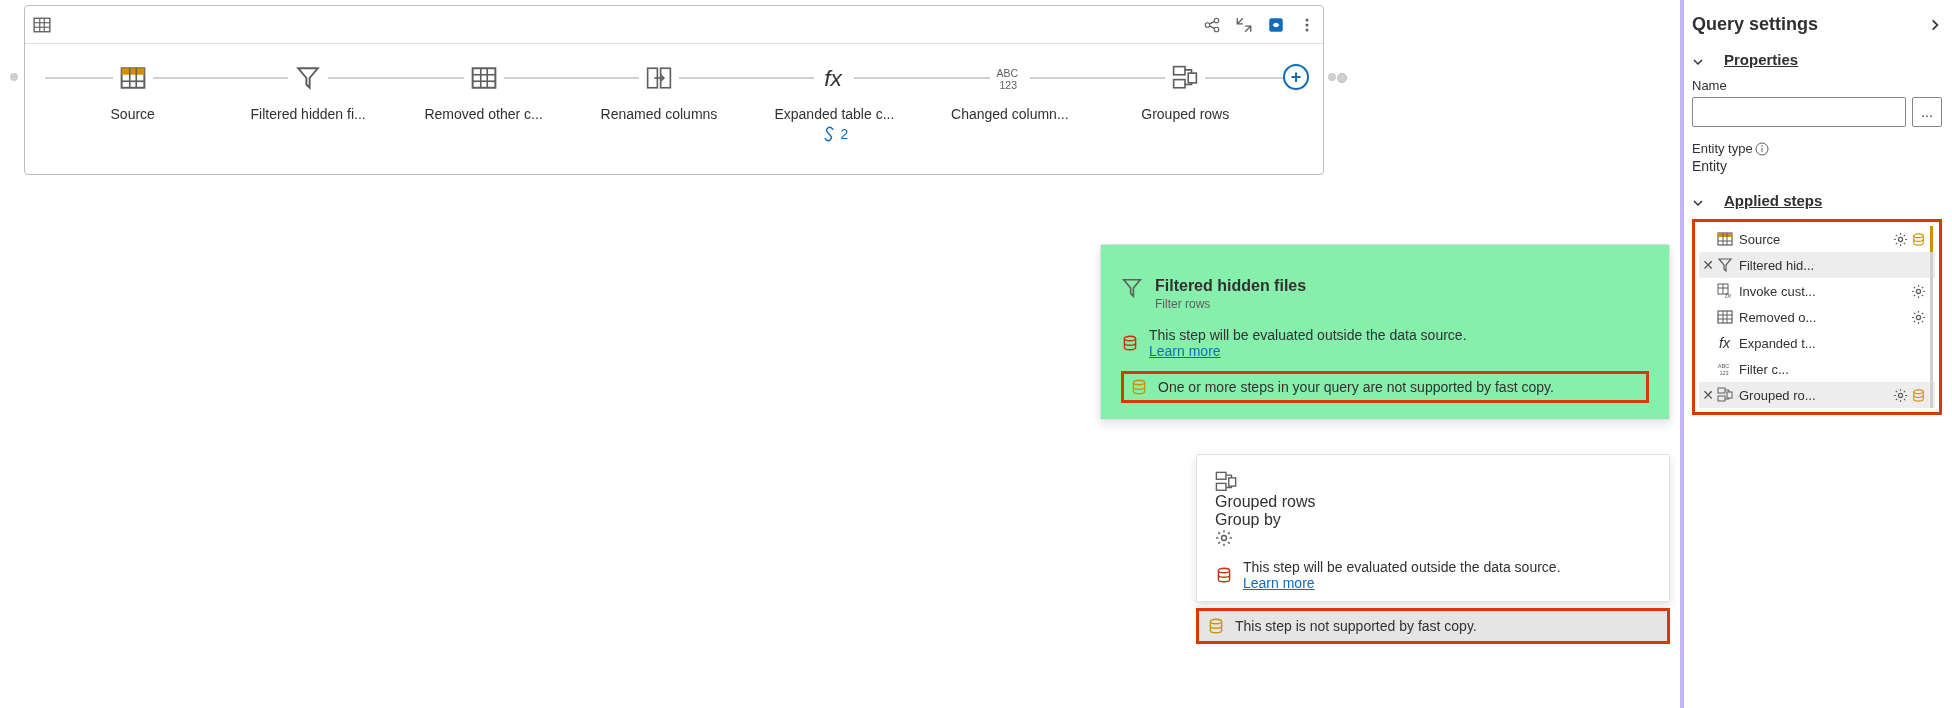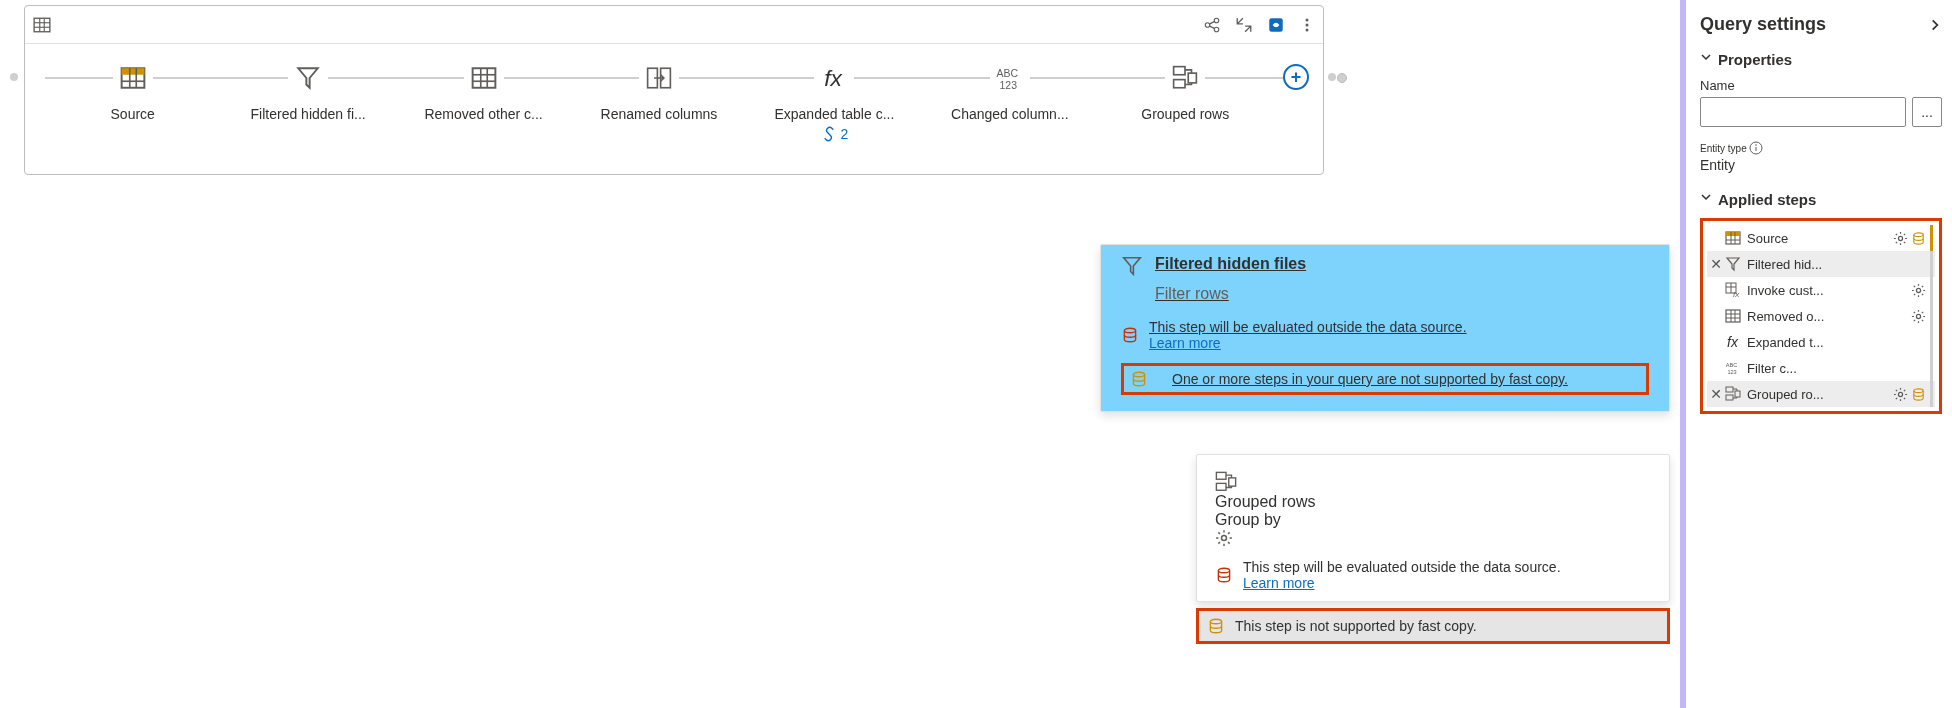--- a/index.html
+++ b/index.html
@@ -20,39 +20,39 @@
     .pipe-line { position: absolute; top: 33px; left: 20px; right: 20px; height: 2px; background: #cfcfcf; }
     .steps-row { position: absolute; top: 0; left: 20px; right: 20px; display: flex; }
     .step { flex: 1 1 0; display: flex; flex-direction: column; align-items: center; padding-top: 14px; position: relative; }
     .step-icon-box { width: 40px; height: 40px; background: #fff; display: flex; align-items: center; justify-content: center; }
     .step-label { margin-top: 8px; font-size: 14px; color: #323130; white-space: nowrap; max-width: 150px; overflow: hidden; text-overflow: ellipsis; text-align: center; }
     .step-badge { margin-top: 4px; font-size: 14px; color: #0f6cbd; display: flex; align-items: center; gap: 4px; }
     .add-btn { width: 26px; height: 26px; border-radius: 50%; background: #fff; border: 2px solid #0f6cbd; color: #0f6cbd; display: flex; align-items: center; justify-content: center; font-size: 18px; font-weight: 600; position: absolute; top: 20px; right: -6px; }
     .end-dot { position: absolute; top: 29px; right: -44px; width: 10px; height: 10px; border-radius:50%; background:#cfcfcf; border:1px solid #bbb; }
     
     
-    .tooltip { position: absolute; width: 570px; background: #7dd3fc; border: 1px solid #e1e1e1; box-shadow: 0 4px 10px rgba(0,0,0,.12); border-radius: 2px; padding: 10px 20px 16px 20px; text-decoration: underline; }
+    .tooltip { position: absolute; width: 570px; background: #86efac; border: 1px solid #e1e1e1; box-shadow: 0 4px 10px rgba(0,0,0,.12); border-radius: 2px; padding: 32px 20px 16px 20px; }
     .tooltip .tt-head { display: flex; align-items: flex-start; gap: 12px; margin-bottom: 16px; }
     .tooltip .tt-title { font-weight: 600; font-size: 16px; }
-    .tooltip .tt-sub { font-size: 16px; color: #605e5c; margin-top: 12px; }
+    .tooltip .tt-sub { font-size: 12px; color: #605e5c; margin-top: 2px; }
     .tt-row { display: flex; gap: 10px; font-size: 14px; color: #323130; margin-top: 2px; align-items:center; }
     .tt-link { color: #0f6cbd; text-decoration: underline; cursor: pointer; }
-    .tt-warn-area { margin-top: 12px; border: 3px solid #d83b01; padding: 4px 6px; display:flex; gap:24px; align-items:center; font-size:14px; }
+    .tt-warn-area { margin-top: 12px; border: 3px solid #d83b01; padding: 4px 6px; display:flex; gap:10px; align-items:center; font-size:14px; }
     .tt1 { left: 1100px; top: 244px; }
     
     
-    .right-panel { position: absolute; right: 0; top: 0; bottom: 0; width: 272px; border-left: 6px solid #c4b5fd; background: #fff; padding: 14px 10px 0 14px; }
+    .right-panel { position: absolute; right: 0; top: 0; bottom: 0; width: 272px; border-left: 4px solid #c4b5fd; background: #fff; padding: 14px 10px 0 8px; }
     .panel-title-row { display:flex; align-items:center; margin-bottom:16px; }
     .panel-title-row h2 { font-size: 18px; font-weight:600; flex:1; }
-    .sec-head { display:flex; align-items:flex-start; gap:6px; font-size:15px; font-weight:600; margin-bottom:10px; cursor:pointer; }
+    .sec-head { display:flex; align-items:flex-end; gap:20px; font-size:15px; font-weight:600; margin-bottom:10px; cursor:pointer;text-decoration:underline; }
     .field-label { font-size:13px; margin-bottom:4px; }
     .name-input-row { display:flex; gap:6px; margin-bottom:14px; }
     .name-input { flex:1; height:30px; border:1px solid #8a8886; border-radius:2px; padding:0 8px; font-size:13px; }
     .more-btn { width:30px; height:30px; border:1px solid #8a8886; border-radius:2px; display:flex; align-items:center; justify-content:center; font-size:14px; cursor:pointer; }
-    .etype-label { font-size:10px; display:flex; align-items:center; gap:2px;margin-top:8px; }
+    .etype-label { font-size:13px; display:flex; align-items:center; gap:2px;margin-top:8px; }
     .etype-val { font-size:14px; margin-top:2px; margin-bottom:18px; }
     
     .applied-wrap { border:3px solid #d83b01; padding:4px; }
     .step-item { display:flex; align-items:center; height:26px; font-size:13px; padding:0 2px; position:relative; }
     .step-item.sel { background:#ededed; }
     .step-item .x { width:14px; text-align:center; color:#555; font-size:14px; margin-right:2px; }
     .step-item .spacer { width:16px; }
     .step-item .si-icon { margin-right:6px; display:flex; }
     .step-item .si-label { flex:1; white-space:nowrap; overflow:hidden; text-overflow:ellipsis; }
     .step-item .si-actions { display:flex; gap:3px; align-items:center; }

